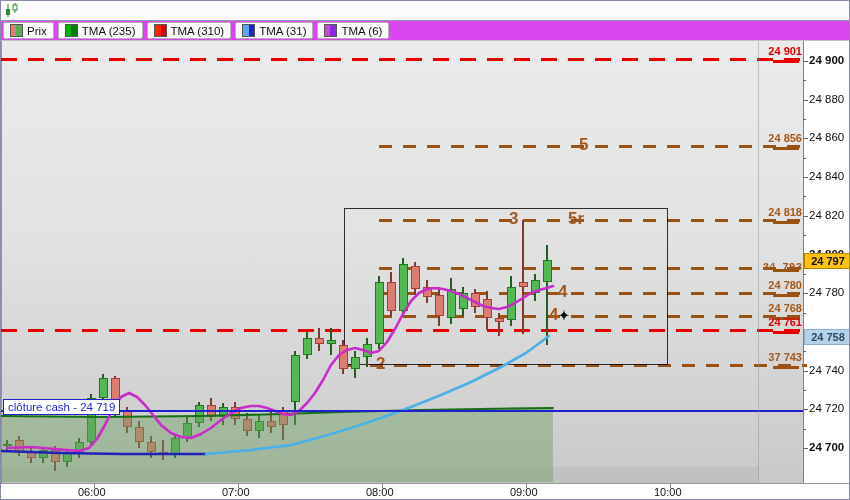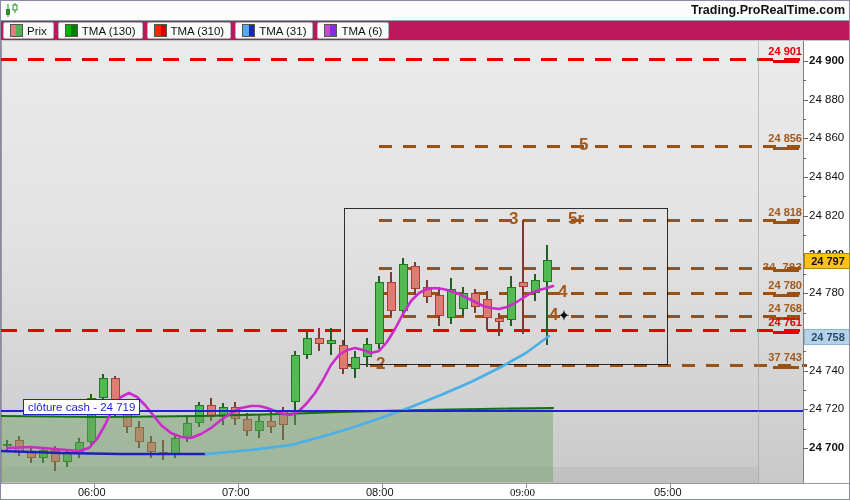--- a/index.html
+++ b/index.html
@@ -4,21 +4,21 @@
 <style>
   html,body{margin:0;padding:0;background:#fff;}
   #app{position:relative;width:850px;height:500px;font-family:"Liberation Sans",sans-serif;
        overflow:hidden;background:#fff;border:1px solid #8a8aa8;box-sizing:border-box;}
   .abs{position:absolute;}
   
   #titlebar{left:0;top:0;width:850px;height:19px;background:#fcfcfc;border-bottom:1px solid #9a9ab0;}
   #title-icon{left:3px;top:2px;width:18px;height:15px;}
   #title-text{left:24px;top:2px;font-size:12.5px;font-weight:bold;color:#111;white-space:nowrap;}
   #brand{top:2px;right:6px;font-size:12.5px;font-weight:bold;color:#111;}
-  #legendbar{left:0;top:20px;width:850px;height:19px;background:#be185d;border-bottom:1px solid #c4c4c4;}
+  #legendbar{left:0;top:20px;width:850px;height:19px;background:#d946ef;border-bottom:1px solid #c4c4c4;}
   .chip{display:inline-flex;align-items:center;gap:4px;height:15px;margin:1px 2px 0 2px;padding:0 6px;
         background:#fbfbfb;border:1px solid #b2b2b2;border-radius:2px;font-size:11.5px;color:#111;}
   .swatch{width:11px;height:11px;border:1px solid #555;}
   .dash-red{height:3px;background:repeating-linear-gradient(90deg,#e80000 0 16px,rgba(0,0,0,0) 16px 27px);}
   .dash-brown{height:3px;background:repeating-linear-gradient(90deg,#9a5214 0 13px,rgba(0,0,0,0) 13px 24px);}
   .side-label{font-size:11px;font-weight:bold;white-space:nowrap;}
   .wave-mark{font-size:17px;font-weight:bold;color:#a4591c;white-space:nowrap;line-height:1;}
   .wick{width:2px;}
   .body{box-sizing:border-box;}
   .axis-label{left:807px;font-size:11.5px;color:#111;white-space:nowrap;}
@@ -32,29 +32,28 @@
 
 <div id="app">
 
   <div id="titlebar" class="abs">
     <svg id="title-icon" class="abs" width="18" height="15" viewBox="0 0 18 15">
       <line x1="4" y1="1" x2="4" y2="14" stroke="#2e8b2e" stroke-width="1"></line>
       <rect x="2" y="6" width="4" height="6" fill="#2e8b2e"></rect>
       <line x1="11" y1="0" x2="11" y2="10" stroke="#2e8b2e" stroke-width="1"></line>
       <rect x="9" y="2" width="4" height="5" fill="#fff" stroke="#2e8b2e"></rect>
     </svg>
-    <span id="brand" class="abs">Trading.ProRealTime.com</span>
   </div>
 
   <div id="legendbar" class="abs"><span class="chip">
         <span class="swatch" style="background: linear-gradient(90deg, rgb(224, 125, 125) 0px, rgb(224, 125, 125) 50%, rgb(84, 176, 84) 50%, rgb(84, 176, 84) 100%);"></span>
         <span>Prix</span>
       </span><span class="chip">
         <span class="swatch" style="background: linear-gradient(90deg, rgb(0, 180, 0) 0px, rgb(0, 180, 0) 50%, rgb(10, 122, 10) 50%, rgb(10, 122, 10) 100%);"></span>
-        <span>TMA (130)</span>
+        <span>TMA (235)</span>
       </span><span class="chip">
         <span class="swatch" style="background: linear-gradient(90deg, rgb(255, 36, 0) 0px, rgb(255, 36, 0) 50%, rgb(221, 0, 0) 50%, rgb(221, 0, 0) 100%);"></span>
         <span>TMA (310)</span>
       </span><span class="chip">
         <span class="swatch" style="background: linear-gradient(90deg, rgb(85, 168, 238) 0px, rgb(85, 168, 238) 50%, rgb(26, 34, 200) 50%, rgb(26, 34, 200) 100%);"></span>
         <span>TMA (31)</span>
       </span><span class="chip">
         <span class="swatch" style="background: linear-gradient(90deg, rgb(196, 74, 210) 0px, rgb(196, 74, 210) 50%, rgb(138, 43, 226) 50%, rgb(138, 43, 226) 100%);"></span>
         <span>TMA (6)</span>
       </span></div>
@@ -187,21 +186,21 @@
       <div class="abs wick" style="left: 545px; top: 244px; height: 100px; background: rgb(31, 95, 31);"></div>
       <div class="abs body" style="left: 542px; top: 259px; width: 9px; height: 22px; background: rgb(83, 185, 83); border: 1px solid rgb(31, 122, 31);"></div>
       <svg width="850" height="500" style="position: absolute; left: 0px; top: 0px;">
         <path d="M0,415 L100,416 L200,415 L280,413 L340,411 L420,409 L480,408 L552,407 L552,481 L0,481 Z" fill="rgba(110,160,100,0.45)" stroke-linejoin="round" stroke-linecap="round"></path>
         <path d="M0,415 L100,416 L200,415 L280,413 L340,411 L420,409 L480,408 L552,407" fill="none" stroke="#157015" stroke-width="2" stroke-linejoin="round" stroke-linecap="round"></path>
         <path d="M0,450 L60,452 L120,453 L205,453" fill="none" stroke="#2020bb" stroke-width="2.4" stroke-linejoin="round" stroke-linecap="round"></path>
         <path d="M205,453 L250,449 L290,444 L320,436 L350,427 L380,417 L410,406 L440,394 L470,381 L500,366 L525,352 L548,335" fill="none" stroke="#4ab0e8" stroke-width="2.6" stroke-linejoin="round" stroke-linecap="round"></path>
         <path d="M6,447 L30,446 L54,448 L78,450 L88,447 L96,438 L104,424 L112,407 L120,396 L128,392 L136,396 L144,404 L152,414 L160,424 L170,432 L180,436 L190,437 L200,433 L210,427 L220,419 L230,412 L240,407 L250,405 L258,405 L266,407 L274,410 L282,413 L290,414 L298,410 L306,402 L314,392 L322,379 L330,364 L338,354 L346,349 L354,347 L362,349 L370,352 L378,350 L386,341 L394,328 L402,313 L410,300 L418,292 L426,288 L434,287 L442,288 L450,290 L458,293 L466,297 L474,301 L482,305 L490,307 L498,308 L506,306 L514,302 L522,297 L530,292 L538,289 L546,287 L552,285" fill="none" stroke="#c92cc9" stroke-width="2.6" stroke-linejoin="round" stroke-linecap="round"></path>
       </svg>
       <div class="abs" style="left: 0px; top: 409px; width: 802px; height: 2px; background: rgb(32, 32, 208);"></div>
-      <div class="abs" style="left: 2px; top: 398px; padding: 0px 4px; height: 14px; line-height: 14px; background: rgb(255, 255, 255); border: 1px solid rgb(34, 34, 204); color: rgb(34, 34, 221); font-size: 11.5px; white-space: nowrap; margin-left: 20px;">clôture cash -  24 719</div>
+      <div class="abs" style="left: 2px; top: 398px; padding: 0px 4px; height: 14px; line-height: 14px; background: rgb(255, 255, 255); border: 1px solid rgb(34, 34, 204); color: rgb(34, 34, 221); font-size: 11.5px; white-space: nowrap;">clôture cash -  24 719</div>
       <div class="abs" style="left: 757px; top: 40px; width: 1px; height: 443px; background: rgba(150, 150, 150, 0.5);"></div>
       <div class="abs" style="left: 802px; top: 40px; width: 1px; height: 443px; background: rgb(128, 128, 128);"></div>
       <div class="abs" style="left: 0px; top: 482px; width: 850px; height: 1px; background: rgb(153, 153, 153);"></div>
       <div class="abs axis-label" style="top: 53px; font-weight: bold; left: 808px;">24 900</div>
       <div class="abs tick" style="top: 60px; left: 802px;"></div>
       <div class="abs axis-label" style="top: 92px; font-weight: normal; left: 808px;">24 880</div>
       <div class="abs tick" style="top: 99px; left: 802px;"></div>
       <div class="abs axis-label" style="top: 130px; font-weight: normal; left: 808px;">24 860</div>
       <div class="abs tick" style="top: 137px; left: 802px;"></div>
       <div class="abs axis-label" style="top: 169px; font-weight: normal; left: 808px;">24 840</div>
@@ -230,18 +229,18 @@
       <div class="abs tick" style="top: 428px; left: 802px; width: 3px;"></div>
       <div class="abs badge" style="top: 252px; background: rgb(255, 194, 14); color: rgb(17, 17, 17); border: 1px solid rgb(176, 137, 0);">24 797</div>
       <div class="abs badge" style="top: 328px; background: rgb(183, 210, 230); color: rgb(39, 74, 109); border: 1px solid rgb(143, 178, 204);">24 758</div>
       <div class="abs time-tick" style="left: 93px;"></div>
       <div class="abs" style="left: 77px; top: 485px; font-size: 11px; color: rgb(17, 17, 17);">06:00</div>
       <div class="abs time-tick" style="left: 237px;"></div>
       <div class="abs" style="left: 221px; top: 485px; font-size: 11px; color: rgb(17, 17, 17);">07:00</div>
       <div class="abs time-tick" style="left: 381px;"></div>
       <div class="abs" style="left: 365px; top: 485px; font-size: 11px; color: rgb(17, 17, 17);">08:00</div>
       <div class="abs time-tick" style="left: 525px;"></div>
-      <div class="abs" style="left: 509px; top: 485px; font-size: 11px; color: rgb(17, 17, 17); font-family: Liberation Serif, serif;">09:00</div>
+      <div class="abs" style="left: 509px; top: 485px; font-size: 11px; color: rgb(17, 17, 17);">09:00</div>
       <div class="abs time-tick" style="left: 669px;"></div>
-      <div class="abs" style="left: 653px; top: 485px; font-size: 11px; color: rgb(17, 17, 17);">05:00</div>
+      <div class="abs" style="left: 653px; top: 485px; font-size: 11px; color: rgb(17, 17, 17);">10:00</div>
     </div>
 
 </div>
 
 </body></html>

